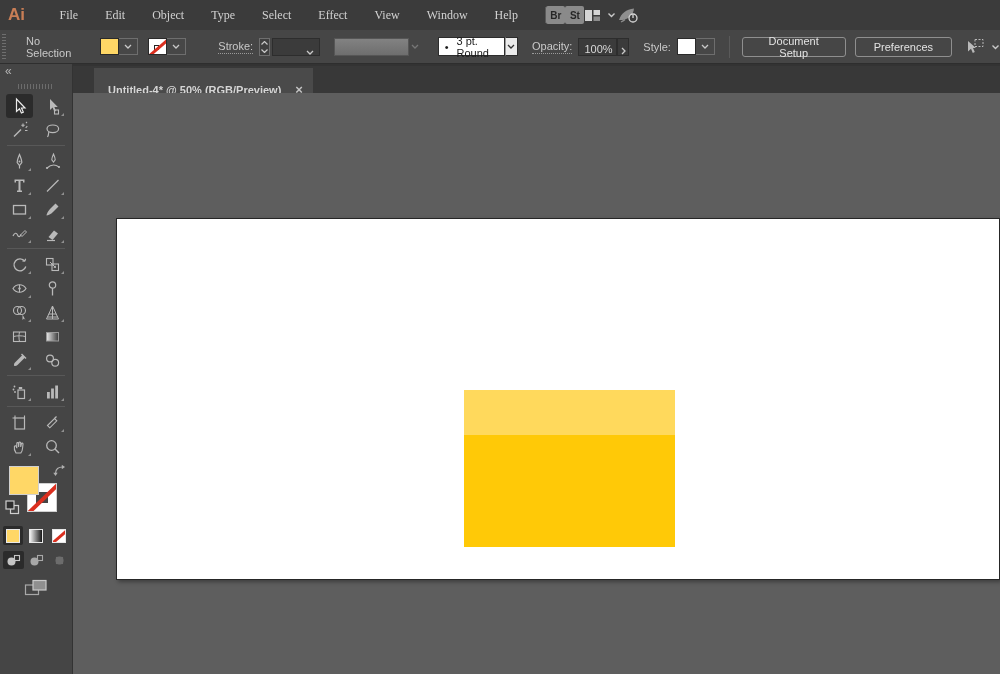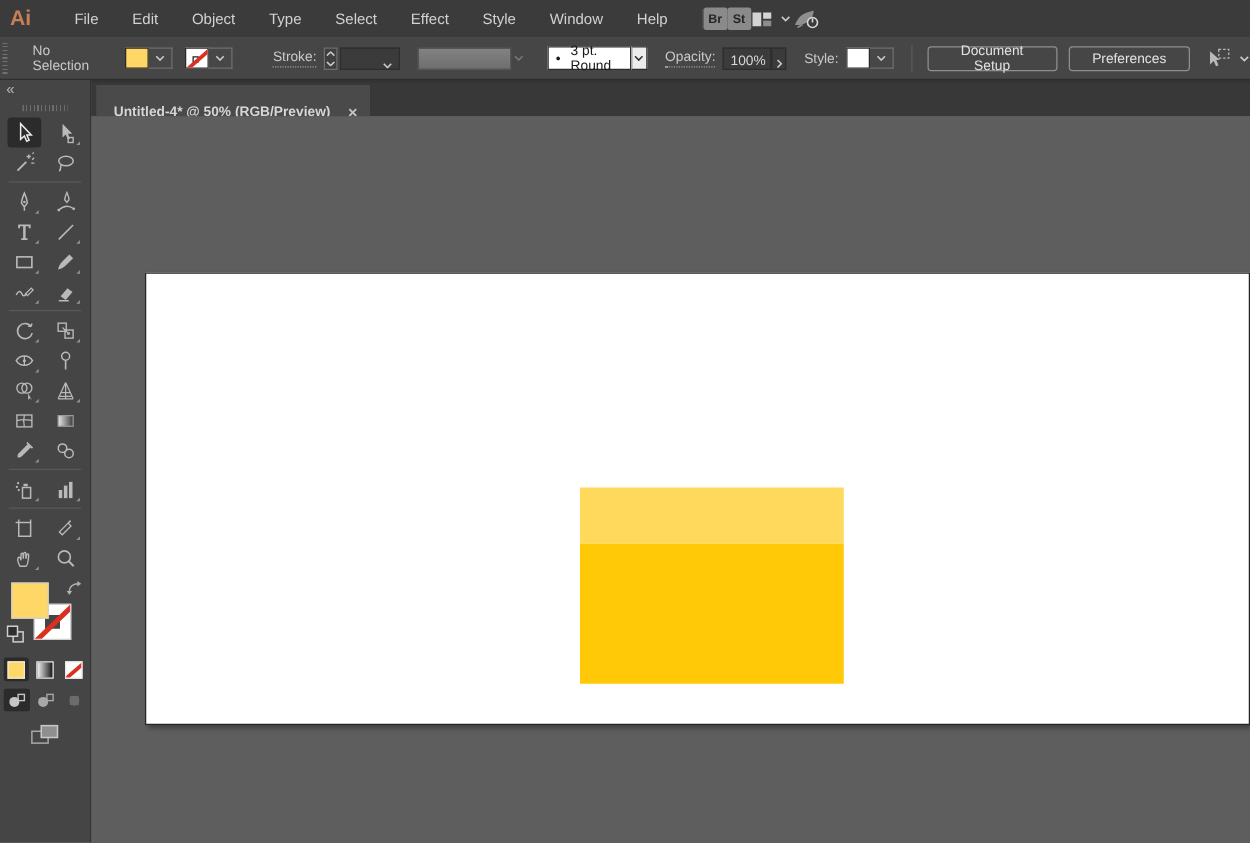--- a/index.html
+++ b/index.html
@@ -4,21 +4,21 @@
 <style>
   * { margin:0; padding:0; box-sizing:border-box; }
   html,body { width:1000px; height:674px; overflow:hidden; background:#5e5e5e;
               font-family:"Liberation Sans", sans-serif; }
   #app { position:relative; width:1000px; height:674px; }
 
   
   .menubar { position:absolute; left:0; top:0; width:1000px; height:30px;
              background:#3b3b3b; display:flex; align-items:center; }
   .logo { font-weight:bold; font-size:17px; color:#c87e56; margin-left:8px; width:30px; }
-  .menu-items { display:flex; align-items:center; margin-left:8px; }
+  .menu-items { display:flex; align-items:center; margin-left:8px;font-family:Liberation Serif, serif; }
   .menu-item { color:#d2d2d2; font-size:12px; padding:0 13.5px; cursor:default; }
   .mb-right { display:flex; align-items:center; margin-left:14px; }
   .vdiv { width:1px; height:16px; background:#5a5a5a; }
   .sq-btn { width:19px; height:18px; background:#8a8a8a; color:#262626; font-size:10px;
             font-weight:bold; display:flex; align-items:center; justify-content:center;
             border-radius:2px; }
   .chev { display:inline-block; }
 
   
   .controlbar { position:absolute; left:0; top:30px; width:1000px; height:34px;
@@ -46,21 +46,21 @@
   .brush-field { height:19px; background:#fff; border:1px solid #2d2d2d; color:#1a1a1a;
                  display:flex; align-items:center; padding:0 6px; gap:8px; }
   .brush-chev { width:17px; height:19px; background:#ececec; border:1px solid #2d2d2d; border-left:1px solid #9a9a9a;
                 display:flex; align-items:center; justify-content:center; }
   .cb-btn { height:20px; border:1px solid #8f8f8f; border-radius:3px; color:#e3e3e3;
             font-size:11px; display:flex; align-items:center; padding:0 18px; background:transparent; }
 
   
   .tabbar { position:absolute; left:73px; top:64px; width:927px; height:29px;
             background:#383838; border-top:2px solid #333; }
-  .tab { position:absolute; left:4px; top:2px; height:27px; background:#4a4a4a;
+  .tab { position:absolute; left:21px; top:2px; height:27px; background:#4a4a4a;
          display:flex; align-items:center; padding:16px 10px 0 14px; gap:14px; }
   .tab-title { color:#d6d6d6; font-size:11px; font-weight:bold; }
   .tab-close { color:#c4c4c4; font-size:13px; font-weight:bold; line-height:1; }
 
   
   .toolbar { position:absolute; left:0; top:64px; width:73px; height:610px;
              background:#454545; border-right:1px solid #333; display:flex;
              flex-direction:column; align-items:center; }
   .tb-head { width:100%; height:30px; position:relative; }
   .tb-collapse { position:absolute; left:5px; top:0px; color:#b5b5b5; font-size:12px; letter-spacing:-1px; }
@@ -109,21 +109,21 @@
 
   <div class="menubar">
     <div class="logo">Ai</div>
     <div class="menu-items">
       <span class="menu-item">File</span>
       <span class="menu-item">Edit</span>
       <span class="menu-item">Object</span>
       <span class="menu-item">Type</span>
       <span class="menu-item">Select</span>
       <span class="menu-item">Effect</span>
-      <span class="menu-item">Style</span>
+      <span class="menu-item">View</span>
       <span class="menu-item">Window</span>
       <span class="menu-item">Help</span>
     </div>
     <div class="mb-right">
       <div class="vdiv"></div>
       <div class="sq-btn">Br</div>
       <div class="sq-btn">St</div>
       <div style="display:flex;align-items:center;gap:6px">
         <svg width="17" height="13" viewBox="0 0 17 13">
           <rect x="1" y="1" width="7" height="11" fill="#d4d4d4"></rect>

